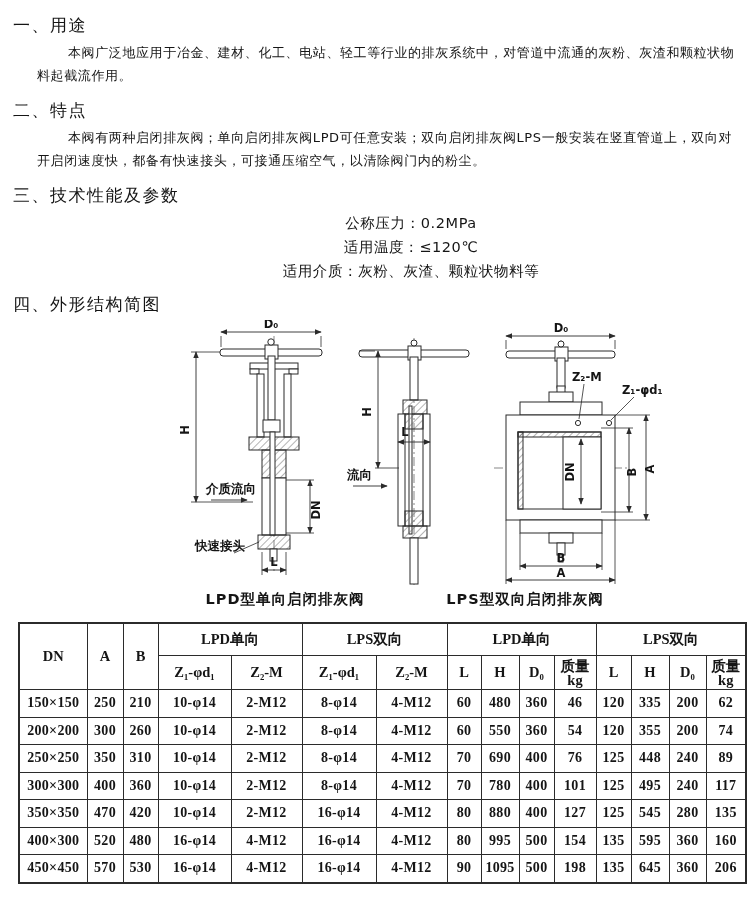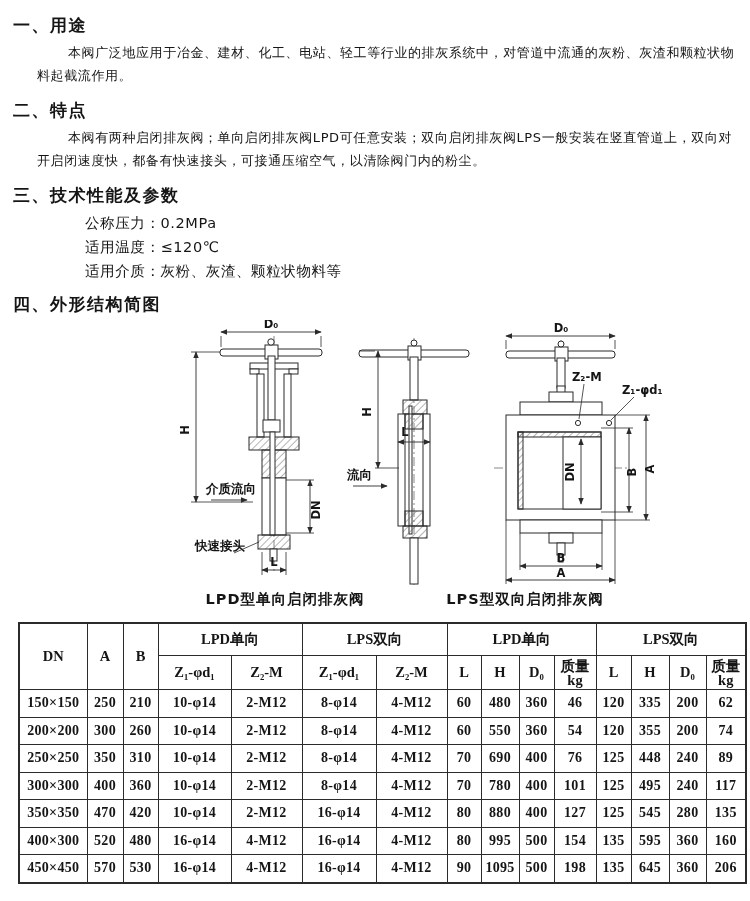--- a/index.html
+++ b/index.html
@@ -1,20 +1,20 @@
 <!DOCTYPE html>
 <html><head>
 <meta charset="utf-8">
 <style>
   html,body{margin:0;padding:0;background:#ffffff;}
   body{width:750px;height:901px;color:#151515;font-family:"DejaVu Sans",sans-serif;overflow:hidden;}
   .doc{padding:6px 13px 0 13px;}
-  .sec-h{font-size:17px;font-weight:bold;letter-spacing:1.5px;margin:0 0 4px 0;padding-top:8px;}
+  .sec-h{font-size:17px;font-weight:normal;letter-spacing:1.5px;margin:0 0 4px 0;padding-top:8px;}
   .para{font-size:13px;line-height:23px;font-weight:500;letter-spacing:0.6px;margin:2px 0 4px 24px;text-indent:31px;}
-  .spec-list{margin:2px 0 2px 72px;padding:0;list-style:none;}
+  .spec-list{margin:2px 0 2px 72px;padding:0;list-style:none;text-align:center;}
   .spec-list li{font-size:14.5px;line-height:24px;font-weight:500;letter-spacing:0.6px;}
   .diagram-wrap{position:relative;width:724px;height:298px;margin:0;}
   svg{display:block;}
   svg text{font-family:"DejaVu Sans",sans-serif;fill:#151515;}
   .dim-t{font-size:11.5px;font-weight:bold;}
   .cn-t{font-size:12.5px;font-weight:bold;}
   .cap-t{font-size:14.5px;font-weight:bold;letter-spacing:1px;}
   .thin{stroke:#2b2b2b;stroke-width:0.8;fill:none;}
   .fillw{fill:#ffffff;stroke:#2b2b2b;stroke-width:1;}
   .hatchy{fill:url(#hat);stroke:#2b2b2b;stroke-width:1;}

